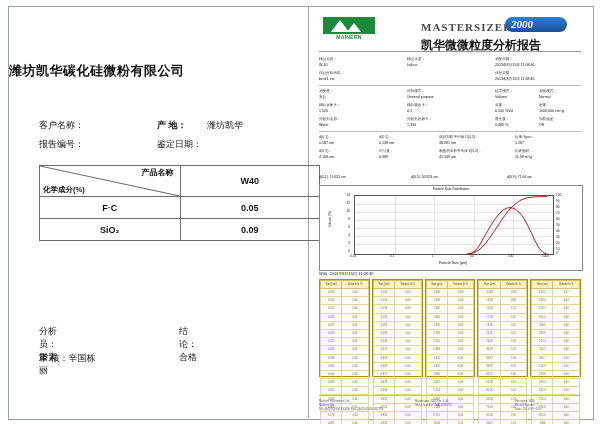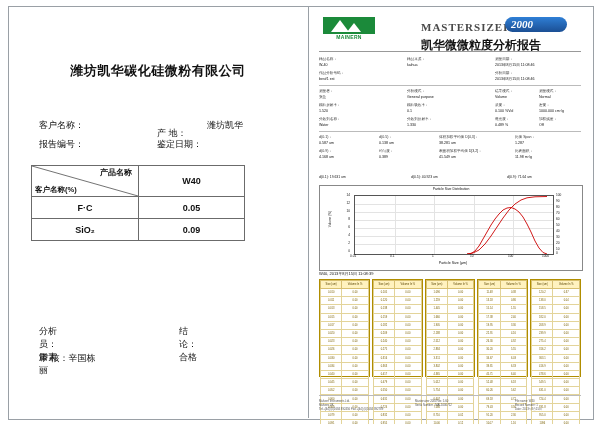--- a/index.html
+++ b/index.html
@@ -10,33 +10,33 @@
     overflow:hidden;
   }
   #page{position:relative;width:600px;height:424px;background:#fff;}
 
   
   .frame{position:absolute;left:8px;top:6px;width:584px;height:412px;border:1px solid #9aa0a6;}
   .vdiv{position:absolute;left:308px;top:6px;width:1px;height:412px;background:#9aa0a6;}
 
   
   .left{position:absolute;left:9px;top:7px;width:298px;height:410px;}
-  .l-title1{position:absolute;left:0;top:55px;width:298px;text-align:center;font-size:13px;font-weight:bold;color:#111;letter-spacing:.5px;}
+  .l-title1{position:absolute;left:0;top:55px;width:298px;text-align:left;font-size:13px;font-weight:bold;color:#111;letter-spacing:.5px;}
   .l-title2{position:absolute;left:0;top:77px;width:298px;text-align:center;font-size:13px;font-weight:bold;color:#111;letter-spacing:.5px;}
 
   .l-row1{position:absolute;left:30px;top:112px;width:245px;font-size:9px;color:#111;}
   .l-row1 .c1{position:absolute;left:0;top:0;}
-  .l-row1 .c2{position:absolute;left:118px;top:8px;}
+  .l-row1 .c2{position:absolute;left:118px;top:0;font-weight:bold;}
   .l-row1 .c3{position:absolute;left:168px;top:0;}
   .l-row2{position:absolute;left:30px;top:131px;width:245px;font-size:9px;color:#111;}
   .l-row2 .c1{position:absolute;left:0;top:0;}
   .l-row2 .c2{position:absolute;left:118px;top:0;}
 
   
-  .tbl{position:absolute;left:22px;top:158px;width:214px;border-collapse:collapse;}
+  .tbl{position:absolute;left:30px;top:158px;width:281px;border-collapse:collapse;}
   .tbl td{border:1px solid #6b6b6b;height:19px;font-size:9px;color:#111;text-align:center;}
   .tbl td.lab{width:118px;text-align:center;font-weight:bold;}
   .tbl td.val{width:117px;font-weight:bold;}
   .hdr-cell{position:relative;height:30px!important;padding:0;}
   .hdr-cell .slash{position:absolute;left:0;top:0;width:100%;height:100%;}
   .hdr-cell .t1{position:absolute;right:6px;top:1px;font-size:8px;font-weight:bold;}
   .hdr-cell .t2{position:absolute;left:3px;bottom:1px;font-size:7.5px;font-weight:bold;}
 
   .l-foot1{position:absolute;left:30px;top:318px;font-size:9px;color:#111;}
   .l-foot1 .a{position:absolute;left:0;top:0;}
@@ -116,21 +116,21 @@
     </div>
 
     <table class="tbl">
       <tbody>
           <tr>
         <td class="lab hdr-cell">
           <svg class="slash" viewBox="0 0 118 30" preserveAspectRatio="none">
             <line x1="0" y1="0" x2="118" y2="30" stroke="#6b6b6b" stroke-width="1"></line>
           </svg>
           <span class="t1">产品名称</span>
-          <span class="t2">客户名称(%)</span>
+          <span class="t2">化学成分(%)</span>
         </td>
         <td class="val hdr-cell">
           <span style="position:absolute;left:0;top:10px;width:100%;text-align:center;font-size:9px;font-weight:bold;">W40</span>
         </td>
       </tr>
       <tr>
             <td class="lab">F·C</td>
             <td class="val">0.05</td>
           </tr>
       <tr>

